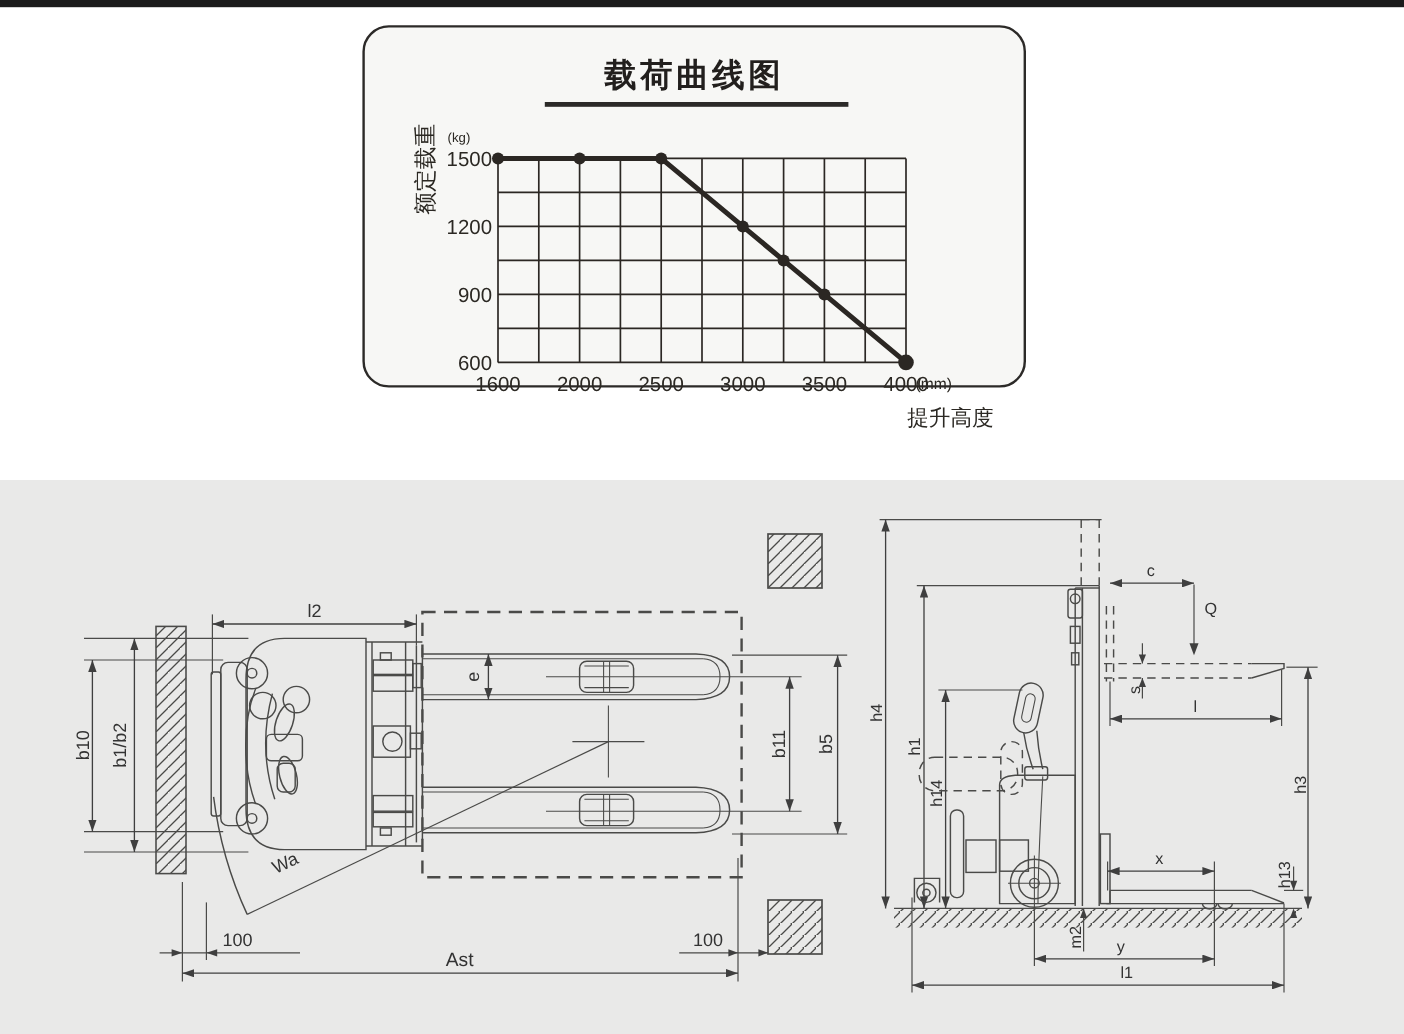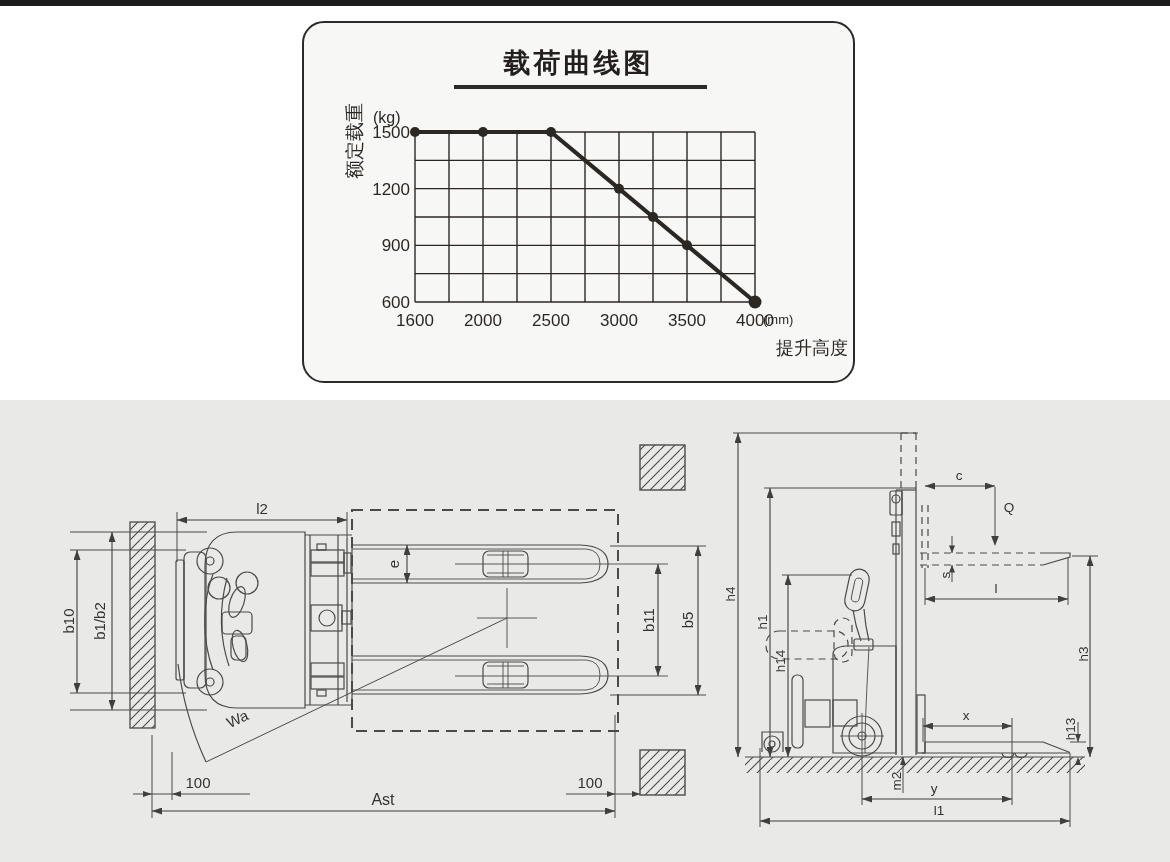--- a/index.html
+++ b/index.html
@@ -1,32 +1,32 @@
 <!DOCTYPE html>
 <html><head>
 <meta charset="utf-8">
 <style>
   html,body{margin:0;padding:0;background:#fff;}
   #stage{position:relative;width:1170px;height:862px;background:#ffffff;overflow:hidden;
          font-family:"Liberation Sans","DejaVu Sans",sans-serif;}
   #topbar{position:absolute;left:0;top:0;width:1170px;height:6px;background:#1b1b1b;}
   #graysec{position:absolute;left:0;top:400px;width:1170px;height:462px;background:#e9e9e8;}
   
-  #panel{position:absolute;left:302px;top:21px;width:553px;height:362px;box-sizing:border-box;
+  #panel{position:absolute;left:302px;top:21px;width:553px;height:302px;box-sizing:border-box;
          background:#f7f7f5;border:2.5px solid #2c2a28;border-radius:22px;}
   #panel .abs{position:absolute;}
   #chart-title{left:0;right:0;top:22px;text-align:center;font-size:27px;font-weight:bold;
                color:#221f1d;letter-spacing:3px;}
   #title-rule{left:150px;top:62px;width:253px;height:3.5px;background:#2c2a28;}
   #chart-subtitle{left:0;right:0;top:84px;text-align:center;font-size:20px;color:#2b2823;}
   #ylab{left:4px;top:107px;width:90px;height:22px;transform:rotate(-90deg);text-align:center;
         font-size:19px;color:#2b2823;}
-  #kglab{left:69px;top:86px;font-size:16px;color:#2b2823;}
+  #kglab{left:69px;top:86px;font-size:11px;color:#2b2823;}
   #mmlab{left:459px;top:289px;font-size:13px;color:#2b2823;}
-  #xtitle{left:452px;top:313px;width:92px;text-align:right;font-size:18px;color:#2b2823;}
+  #xtitle{left:452px;top:313px;width:92px;text-align:left;font-size:18px;color:#2b2823;}
   #chart-svg{position:absolute;left:0;top:0;}
   
   .draw{stroke:#4a4a48;fill:none;stroke-width:1.2;}
   .thin{stroke:#4a4a48;fill:none;stroke-width:0.9;}
   .ext{stroke:#4a4a48;fill:none;stroke-width:1;}
   .dim{stroke:#3f3f3f;fill:none;stroke-width:1.1;marker-start:url(#arr);marker-end:url(#arr);}
   .dsh{stroke:#4a4a48;fill:none;stroke-width:1.2;stroke-dasharray:7,5;}
   .dash2{stroke:#4a4a48;fill:none;stroke-width:2;stroke-dasharray:11,7;}
   .ah{fill:#3f3f3f;stroke:none;}
   .lbl{font-size:15px;fill:#333;}

